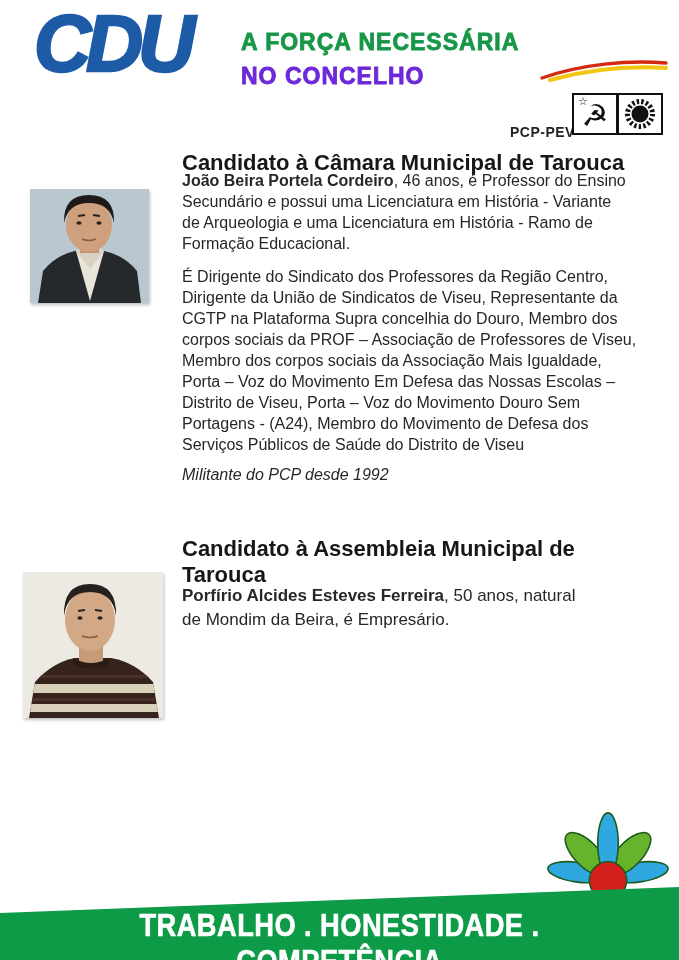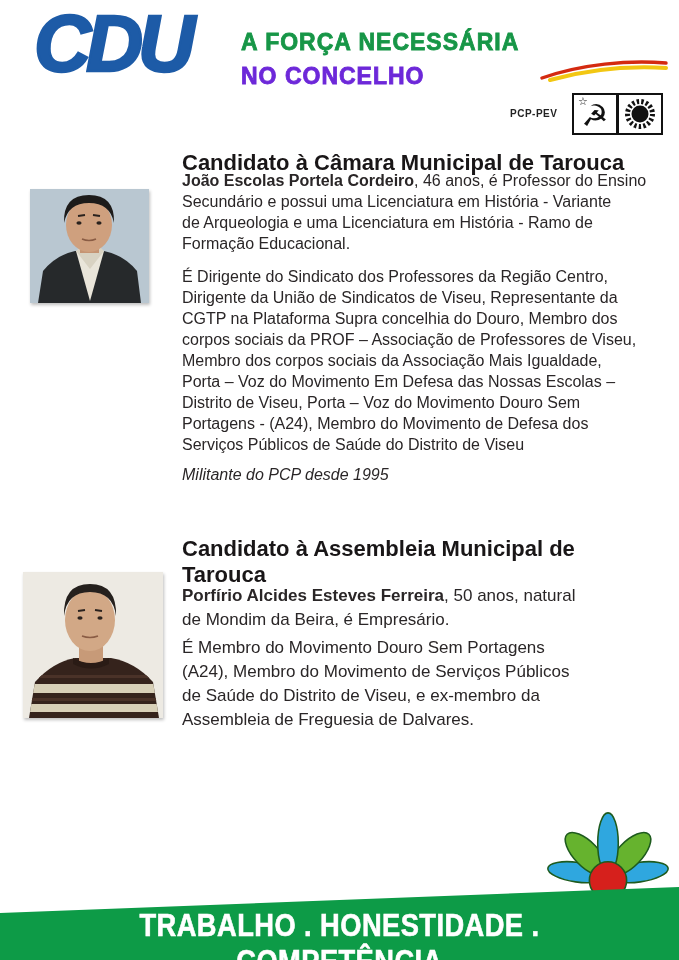--- a/index.html
+++ b/index.html
@@ -18,22 +18,22 @@
   }
   .tag1,.tag2{
     position:absolute; left:241px;
     font-weight:bold; font-size:23px; letter-spacing:1px; line-height:1;
     -webkit-text-stroke:0.8px currentColor;
   }
   .tag1{ top:31px; color:#179647;}
   .tag2{ top:65px; color:#6d28d9;}
   .swoosh{ position:absolute; left:540px; top:56px; }
   .pcplabel{
-    position:absolute; left:510px; top:108px;
-    font-size:10px; font-weight:bold; color:#222;
+    position:absolute; left:510px; top:124px;
+    font-size:14px; font-weight:bold; color:#222;
     letter-spacing:0.5px;
   }
   .boxes{ position:absolute; left:572px; top:93px; display:flex; }
   .symbox{
     width:42px; height:38px; border:2px solid #111; background:#fff;
     position:relative; display:flex; align-items:center; justify-content:center;
   }
   .symbox + .symbox{ border-left-width:2px; margin-left:-1px; }
   .star{ position:absolute; left:4px; top:0px; font-size:11px; color:#111; }
   .hs{ font-size:30px; color:#111; line-height:1; margin-top:4px; }
@@ -98,36 +98,36 @@
     <path d="M46,62 L60,80 L74,62 L70,58 L50,58 Z" fill="#d8d2c2"></path>
     <rect x="50" y="48" width="19" height="16" fill="#c59473"></rect>
     <ellipse cx="59" cy="36" rx="23" ry="27" fill="#cfa07e"></ellipse>
     <path d="M34,34 Q33,6 59,6 Q85,6 84,34 Q80,14 59,14 Q38,14 34,34 Z" fill="#1d1b1a"></path>
     <ellipse cx="49" cy="34" rx="2.6" ry="1.8" fill="#2a221e"></ellipse>
     <ellipse cx="69" cy="34" rx="2.6" ry="1.8" fill="#2a221e"></ellipse>
     <path d="M48,27 L55,26 M63,26 L70,27" stroke="#2a221e" stroke-width="2"></path>
     <path d="M52,50 Q59,53 66,50" stroke="#8a5c44" stroke-width="1.6" fill="none"></path>
   </svg>
 
-  <p class="body flow s1" style="top:170px"><strong>João Escolas Portela Cordeiro</strong><span>, 46 anos, é Professor do Ensino
+  <p class="body flow s1" style="top:170px"><strong>João Beira Portela Cordeiro</strong><span>, 46 anos, é Professor do Ensino
 Secundário e possui uma Licenciatura em História - Variante
 de Arqueologia e uma Licenciatura em História - Ramo de
 Formação Educacional.</span></p>
 
   <p class="body flow s1" style="top:266px">É Dirigente do Sindicato dos Professores da Região Centro,
 Dirigente da União de Sindicatos de Viseu, Representante da
 CGTP na Plataforma Supra concelhia do Douro, Membro dos
 corpos sociais da PROF – Associação de Professores de Viseu,
 Membro dos corpos sociais da Associação Mais Igualdade,
 Porta – Voz do Movimento Em Defesa das Nossas Escolas –
 Distrito de Viseu, Porta – Voz do Movimento Douro Sem
 Portagens - (A24), Membro do Movimento de Defesa dos
 Serviços Públicos de Saúde do Distrito de Viseu</p>
 
-  <p class="body s1 note" style="top:464px">Militante do PCP desde 1995</p>
+  <p class="body s1 note" style="top:464px">Militante do PCP desde 1992</p>
 
   <div class="heading" style="top:536px">Candidato à Assembleia Municipal de Tarouca</div>
 
   <svg class="photo" style="left:23px; top:572px;" width="140" height="146" viewBox="0 0 140 146">
     <rect width="140" height="146" fill="#edeae3"></rect>
     <defs>
       <clipPath id="torso2">
         <path d="M6,146 L12,110 Q30,90 52,86 L88,86 Q112,90 130,110 L136,146 Z"></path>
       </clipPath>
     </defs>
@@ -144,24 +144,20 @@
     <path d="M41,44 Q40,12 67,12 Q94,12 93,44 Q90,20 67,20 Q44,20 41,44 Z" fill="#25201d"></path>
     <ellipse cx="57" cy="46" rx="2.6" ry="1.8" fill="#2a221e"></ellipse>
     <ellipse cx="77" cy="46" rx="2.6" ry="1.8" fill="#2a221e"></ellipse>
     <path d="M55,39 L62,38 M72,38 L79,39" stroke="#2a221e" stroke-width="2"></path>
     <path d="M59,64 Q67,67 75,64" stroke="#8a5c44" stroke-width="1.6" fill="none"></path>
   </svg>
 
   <p class="body flow s2" style="top:584px"><strong>Porfírio Alcides Esteves Ferreira</strong><span>, 50 anos, natural
 de Mondim da Beira, é Empresário.</span></p>
 
-  <p class="body flow s2" style="top:636px">É Membro do Movimento Douro Sem Portagens
-(A24), Membro do Movimento de Serviços Públicos
-de Saúde do Distrito de Viseu, e ex-membro da
-Assembleia de Freguesia de Dalvares.</p>
 
 
   <svg class="flower" width="140" height="96" viewBox="0 0 140 98">
     <g stroke="#1e5b1e" stroke-width="1.6">
       <g transform="rotate(-82 70 72)">
           <ellipse cx="70" cy="40" rx="10" ry="30" fill="#2fa7df"></ellipse>
         </g>
       <g transform="rotate(82 70 72)">
           <ellipse cx="70" cy="40" rx="10" ry="30" fill="#2fa7df"></ellipse>
         </g>

